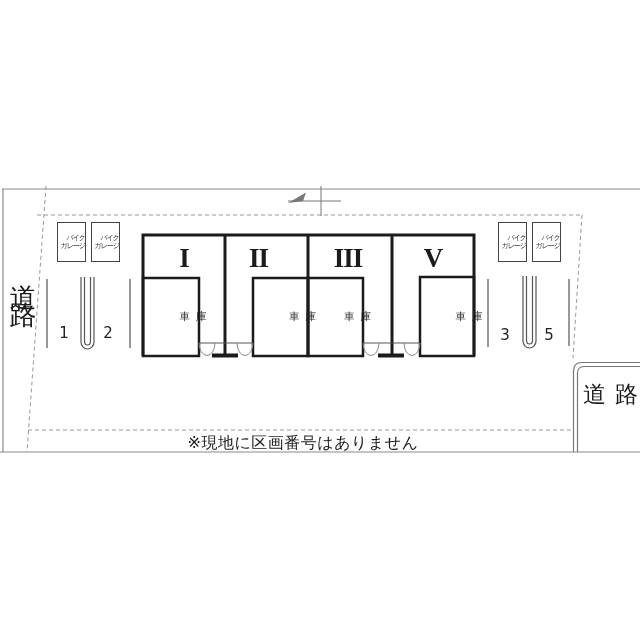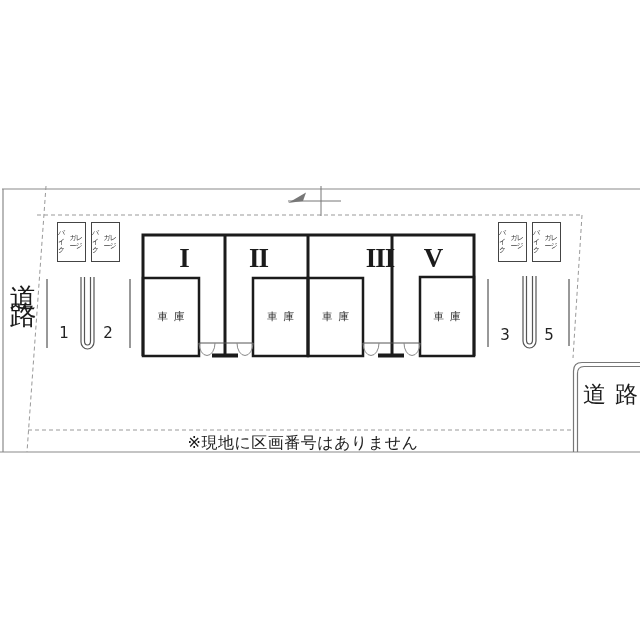--- a/index.html
+++ b/index.html
@@ -16,37 +16,37 @@
   }
   .road-corner{
     left:583px;top:379px;font-size:23px;letter-spacing:9px;font-weight:500;
   }
   .footnote{
     left:153px;top:433px;width:300px;text-align:center;font-size:16px;letter-spacing:.5px;
   }
 
   .bike-box{
     position:absolute;width:27px;height:38px;border:1px solid #444;background:#fff;
-    display:flex;flex-direction:row;align-items:center;justify-content:center;
+    display:flex;flex-direction:column;align-items:flex-end;justify-content:center;
   }
   .bike-box .bl{font-size:7px;letter-spacing:-1px;line-height:8.5px;color:#333;}
   .bb1{left:57px;top:222px;} .bb2{left:91px;top:222px;}
   .bb3{left:498px;top:222px;} .bb4{left:532px;top:222px;}
 
   .unit-label{
     position:absolute;top:243px;height:30px;text-align:center;
     font-family:"Liberation Serif","DejaVu Serif",serif;
     font-size:27px;line-height:30px;font-weight:600;letter-spacing:-1px;
   }
   .ul1{left:143px;width:82px;} .ul2{left:225px;width:67px;}
-  .ul3{left:308px;width:80px;margin-left:32px;} .ul4{left:392px;width:82px;}
+  .ul3{left:308px;width:80px;} .ul4{left:392px;width:82px;}
 
   .room-label{
     position:absolute;top:310px;text-align:center;font-size:10.5px;
-    letter-spacing:6px;text-indent:6px;color:#222;
+    letter-spacing:6px;text-indent:6px;color:#222;padding-left:22px;
   }
   .rl1{left:143px;width:56px;} .rl2{left:253px;width:55px;}
   .rl3{left:308px;width:55px;} .rl4{left:420px;width:54px;}
 
   .spot-num{position:absolute;width:20px;text-align:center;font-size:15px;color:#222;}
   .sn1{left:54px;top:324px;} .sn2{left:98px;top:324px;}
   .sn3{left:495px;top:326px;} .sn4{left:539px;top:326px;}
 </style>
 </head>
 <body>

